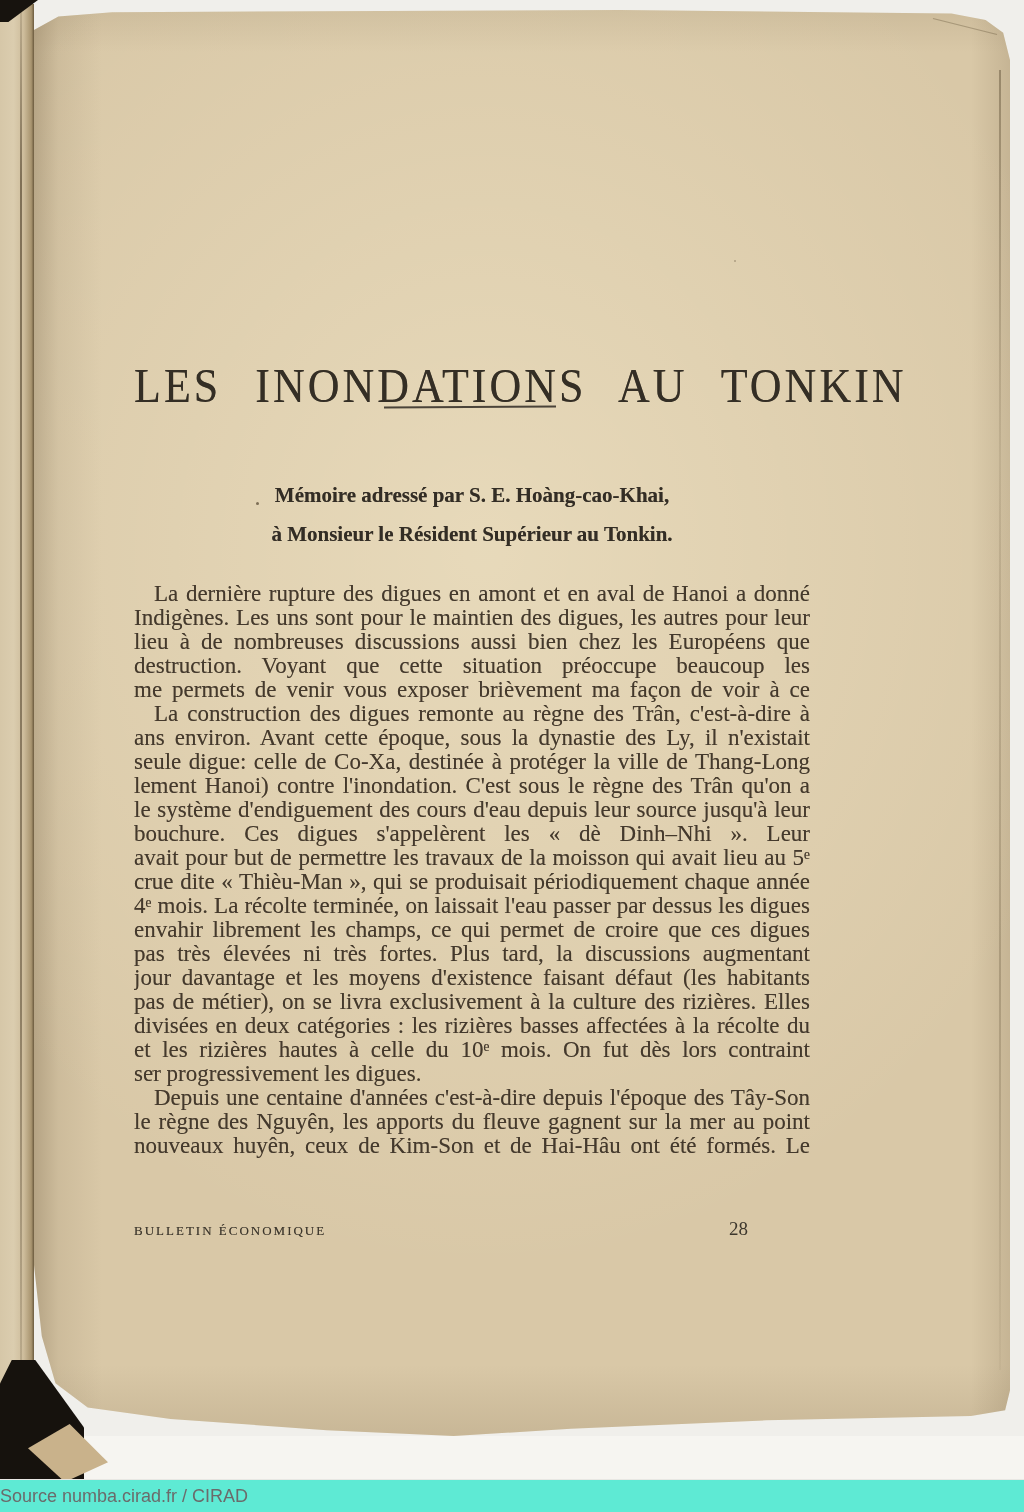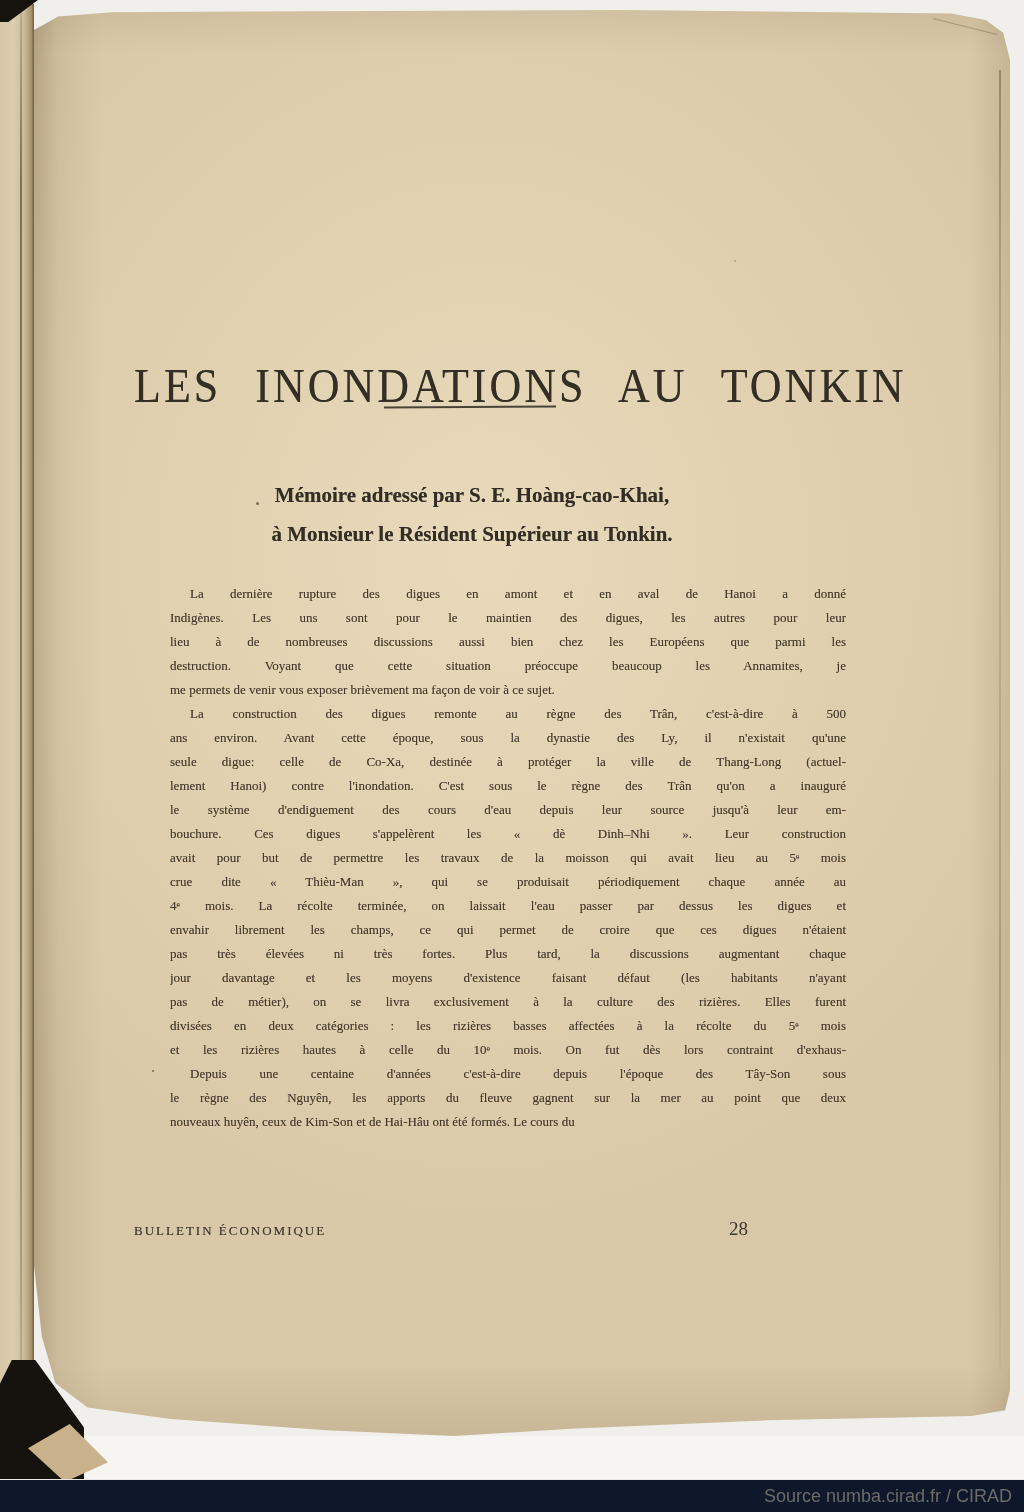--- a/index.html
+++ b/index.html
@@ -72,41 +72,40 @@
     position:absolute;top:396px;left:50%;margin-left:-88px;width:172px;height:2px;
     background:#4a4339;transform:rotate(-.3deg);
   }
   .subtitle{
     position:absolute;top:466px;left:0;width:100%;text-align:center;
     font-size:21px;font-weight:bold;line-height:39px;color:#332d25;
     text-shadow:0 0 .5px rgba(51,45,37,.5);
   }
   .body-block{
     position:absolute;top:572px;left:0;width:100%;
-    font-size:13px;line-height:24px;
+    font-size:23px;line-height:24px;
     text-shadow:0 0 .5px rgba(68,57,44,.45);
-    margin-left:36px;
   }
   .para{margin:0;}
   .bodyline{height:24px;overflow:hidden;text-align:justify;text-align-last:justify;}
   .bodyline.indent{padding-left:20px;}
   .bodyline.lastline{text-align-last:left;}
   .footer-row{
     position:absolute;top:1208px;left:0;width:100%;
     display:flex;justify-content:space-between;align-items:baseline;
     padding-right:62px;box-sizing:border-box;color:#3d372d;
   }
   .journal-name{font-size:13px;letter-spacing:2px;font-variant:small-caps;
     text-shadow:0 0 .5px rgba(61,55,45,.5);}
   .page-number{font-size:19px;}
   
   .credit-bar{
     position:absolute;left:0;bottom:0;width:1024px;height:33px;
-    background:#0f172a;border-top:1px solid #e8e7e3;
-    display:flex;align-items:center;justify-content:flex-end;
+    background:#5eead4;border-top:1px solid #e8e7e3;
+    display:flex;align-items:center;justify-content:flex-start;
     padding-right:12px;box-sizing:border-box;
     font-family:"Liberation Sans", sans-serif;font-size:18px;color:#6b6b6b;
   }
 </style>
 </head>
 <body>
 
 <div class="bottom-white"></div>
 <div class="prev-page-edge"></div>
 <div class="prev-page-crease"></div>
@@ -146,20 +145,21 @@
           <div class="bodyline">bouchure. Ces digues s'appelèrent les « dè Dinh–Nhi ». Leur construction</div>
           <div class="bodyline">avait pour but de permettre les travaux de la moisson qui avait lieu au 5ᵉ mois</div>
           <div class="bodyline">crue dite « Thièu-Man », qui se produisait périodiquement chaque année au</div>
           <div class="bodyline">4ᵉ mois. La récolte terminée, on laissait l'eau passer par dessus les digues et</div>
           <div class="bodyline">envahir librement les champs, ce qui permet de croire que ces digues n'étaient</div>
           <div class="bodyline">pas très élevées ni très fortes. Plus tard, la discussions augmentant chaque</div>
           <div class="bodyline">jour davantage et les moyens d'existence faisant défaut (les habitants n'ayant</div>
           <div class="bodyline">pas de métier), on se livra exclusivement à la culture des rizières. Elles furent</div>
           <div class="bodyline">divisées en deux catégories : les rizières basses affectées à la récolte du 5ᵉ mois</div>
           <div class="bodyline">et les rizières hautes à celle du 10ᵉ mois. On fut dès lors contraint d'exhaus-</div>
+          <div class="bodyline lastline">ser progressivement les digues.</div>
         </div>
         <div class="para">
           <div class="bodyline indent">Depuis une centaine d'années c'est-à-dire depuis l'époque des Tây-Son sous</div>
           <div class="bodyline">le règne des Nguyên, les apports du fleuve gagnent sur la mer au point que deux</div>
           <div class="bodyline lastline">nouveaux huyên, ceux de Kim-Son et de Hai-Hâu ont été formés. Le cours du</div>
         </div>
       </div>
 
     <div class="footer-row">
       <span class="journal-name">BULLETIN ÉCONOMIQUE</span>

